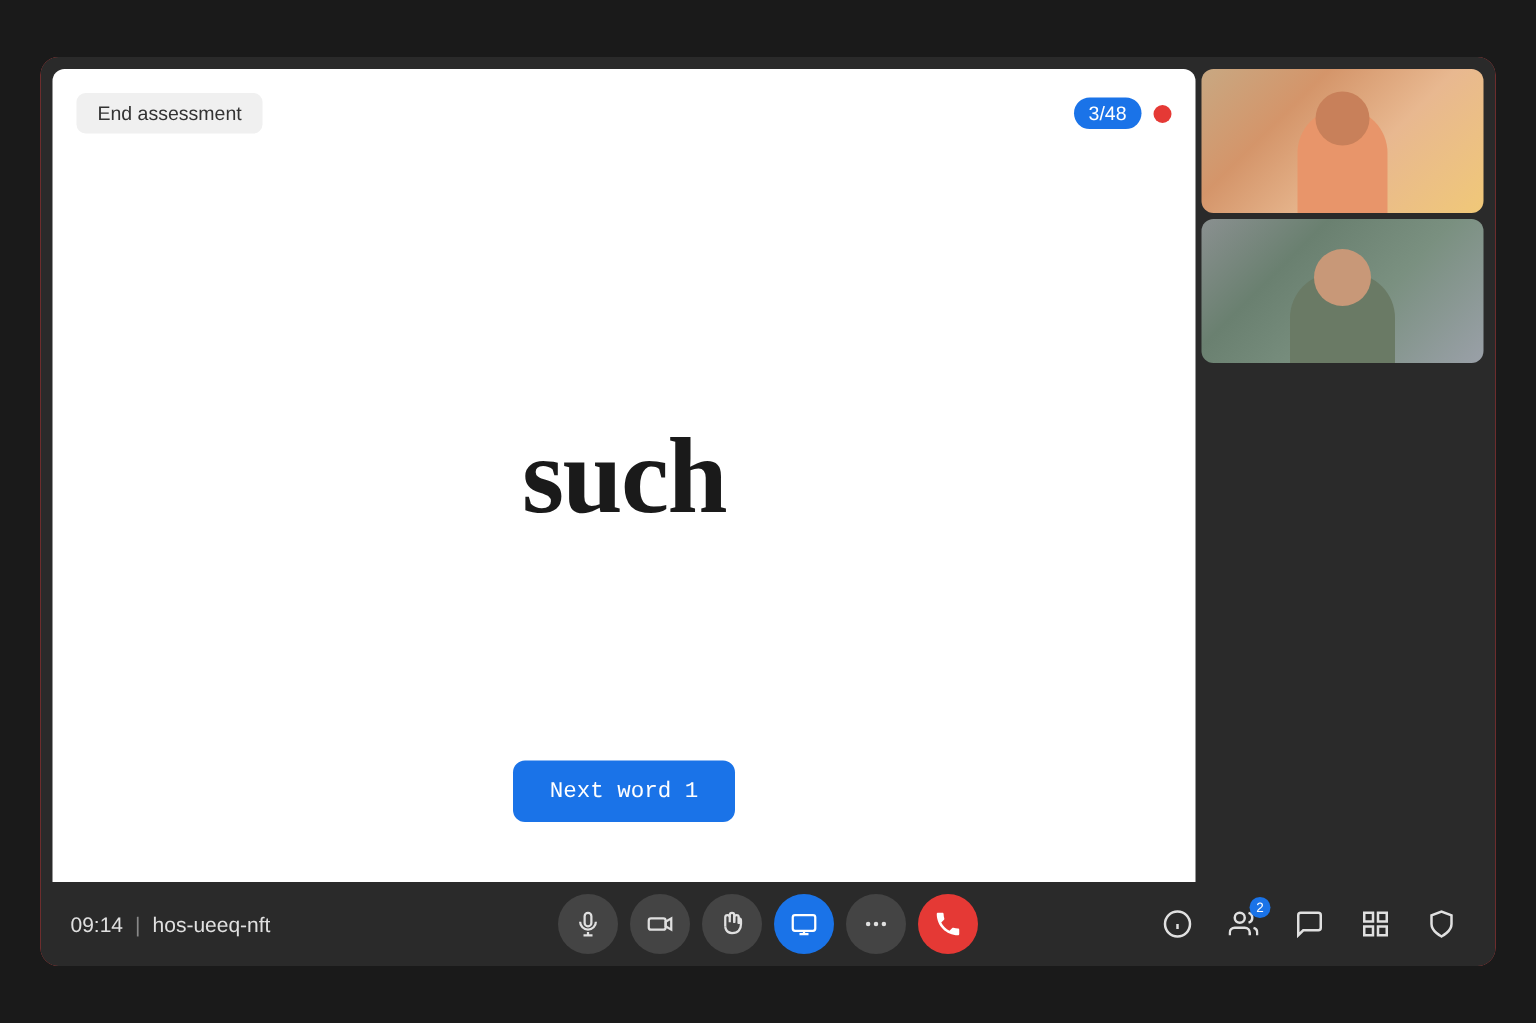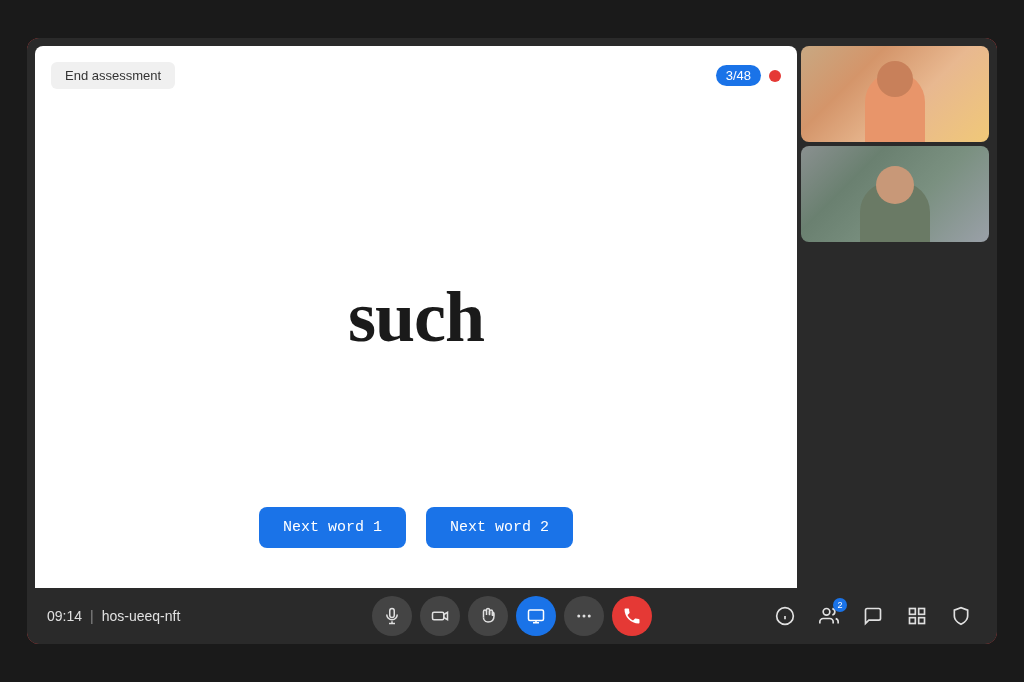--- a/index.html
+++ b/index.html
@@ -328,21 +328,20 @@
         <div class="progress-area">
           <span class="progress-badge">3/48</span>
           <div class="red-dot"></div>
         </div>
       </div>
 
       <div class="word-display">such</div>
 
       <div class="buttons-area">
         <button class="next-word-btn">Next word 1</button>
-        <button class="next-word-btn">Next word 2</button>
       </div>
     </div>
 
     <div class="video-panel">
       <div class="video-feed video-child"></div>
       <div class="video-feed video-adult"></div>
     </div>
 
   </div>
 

